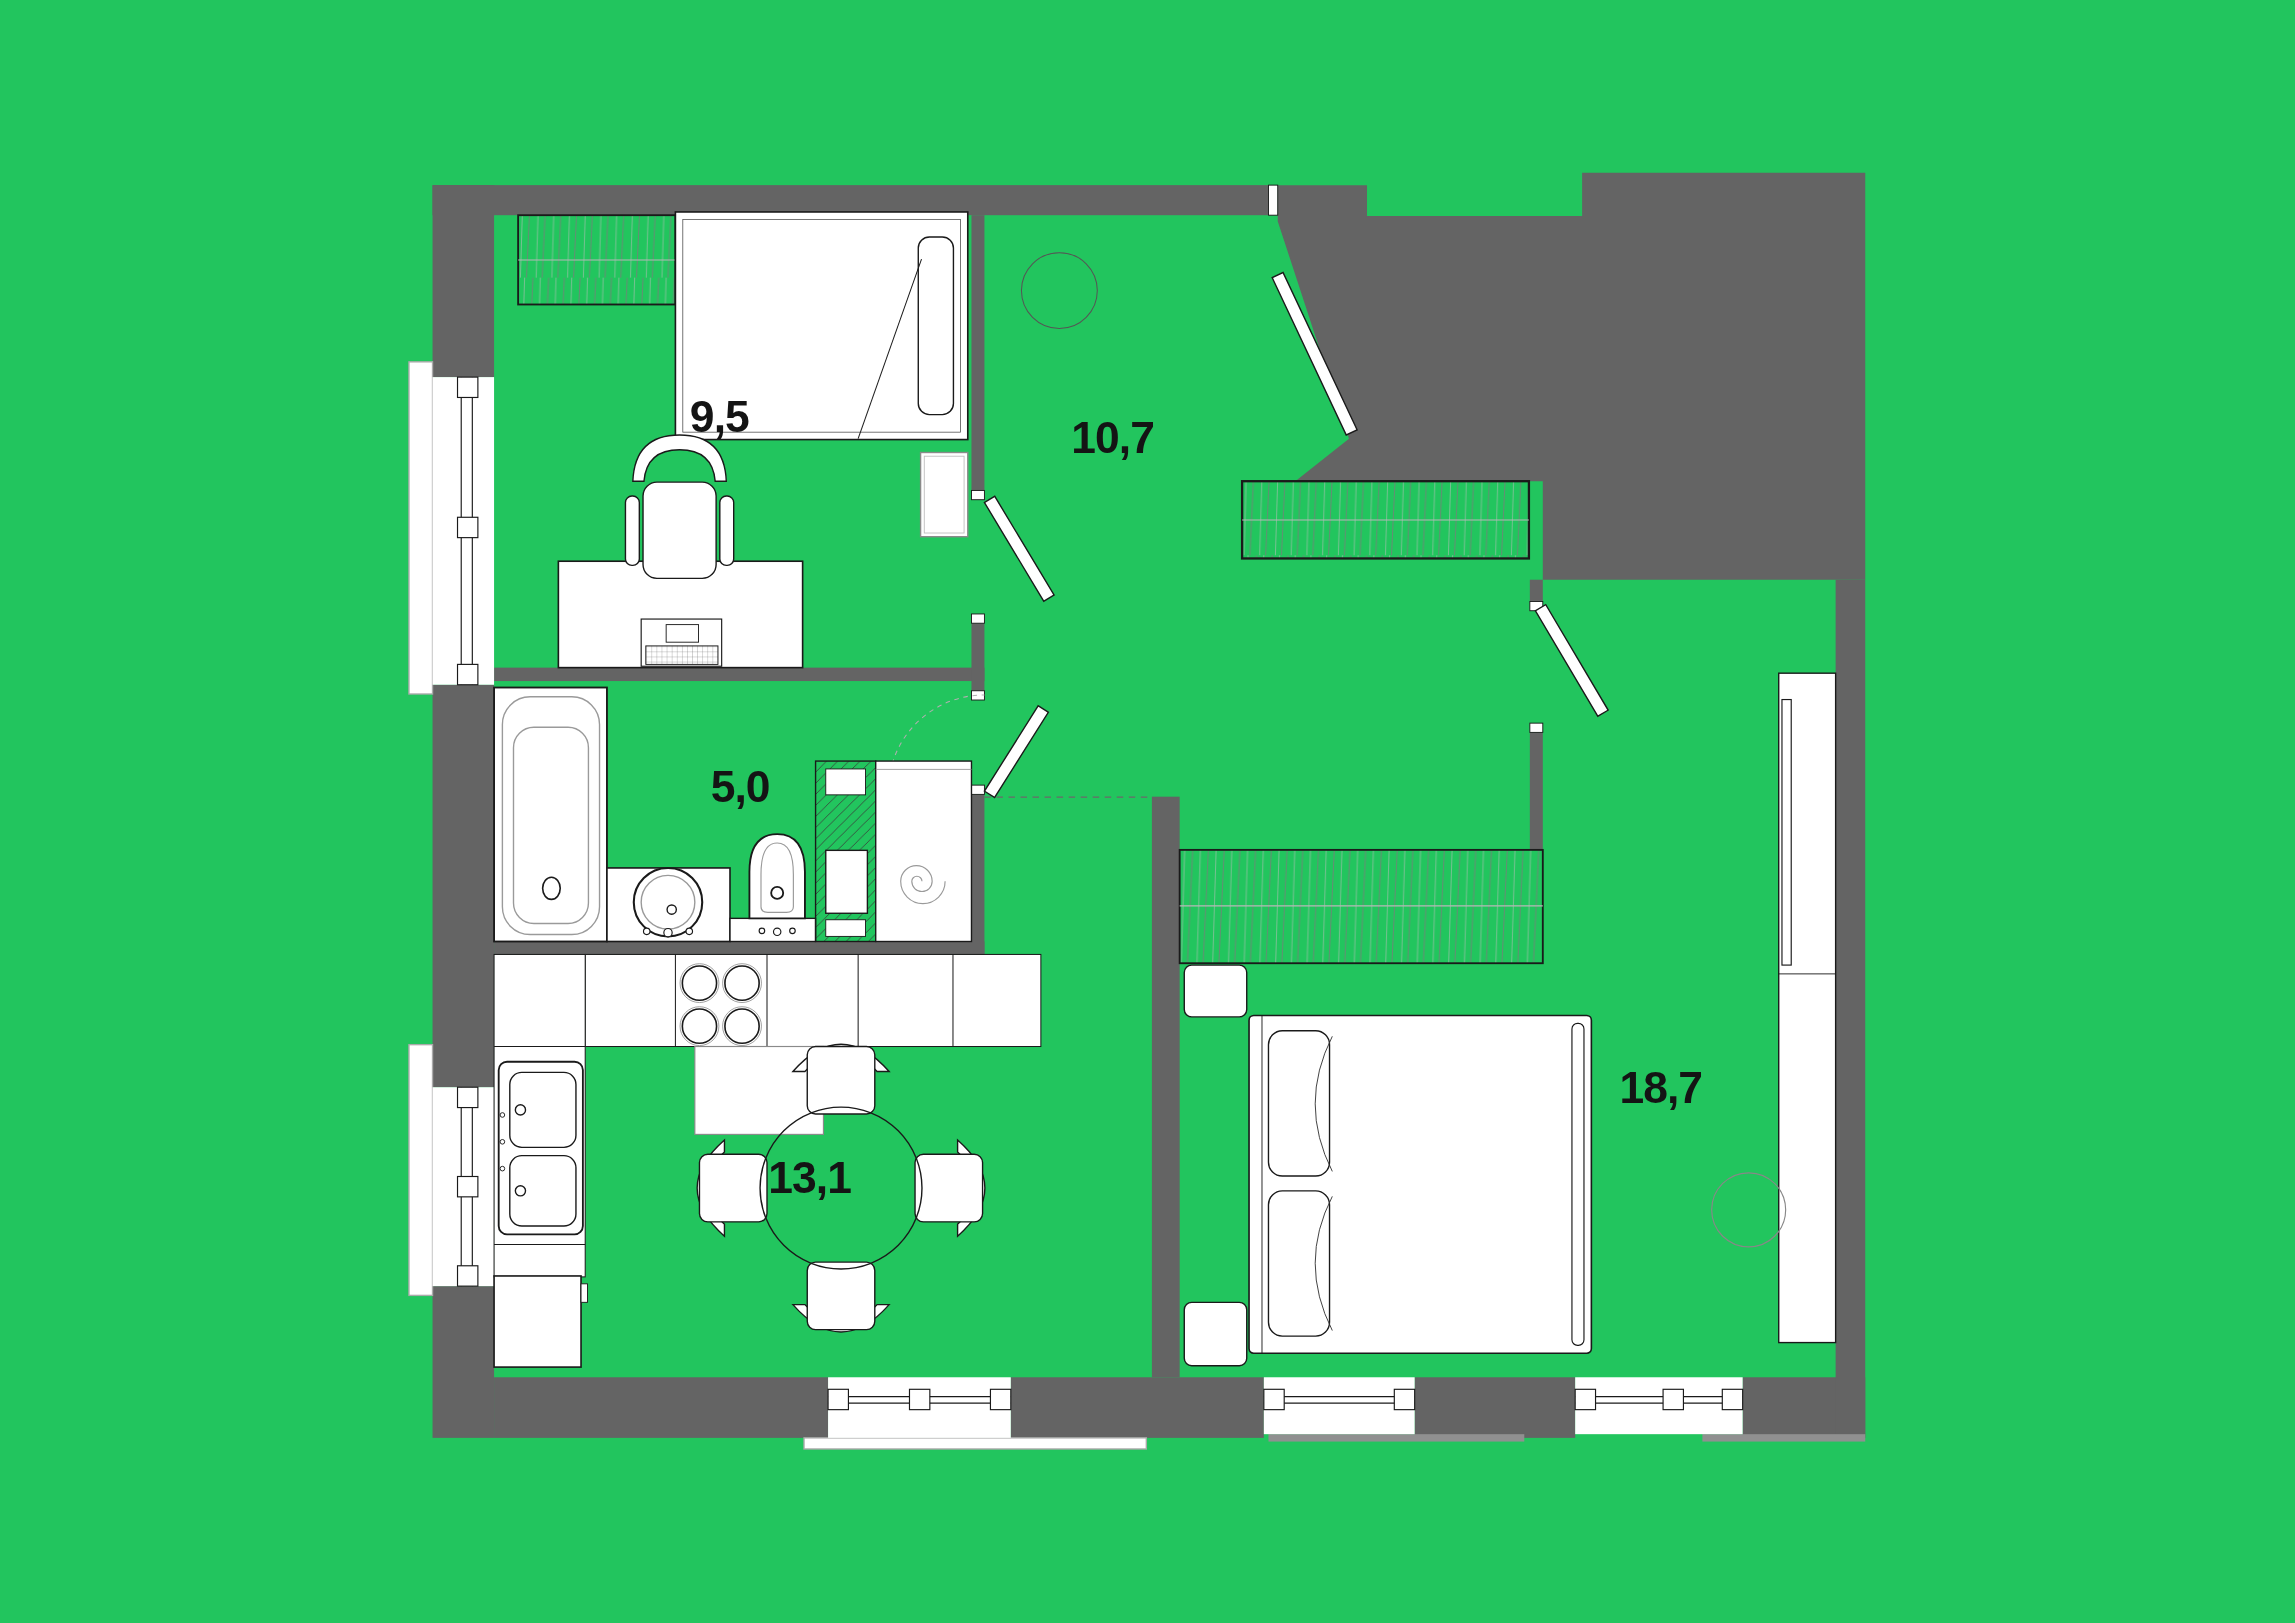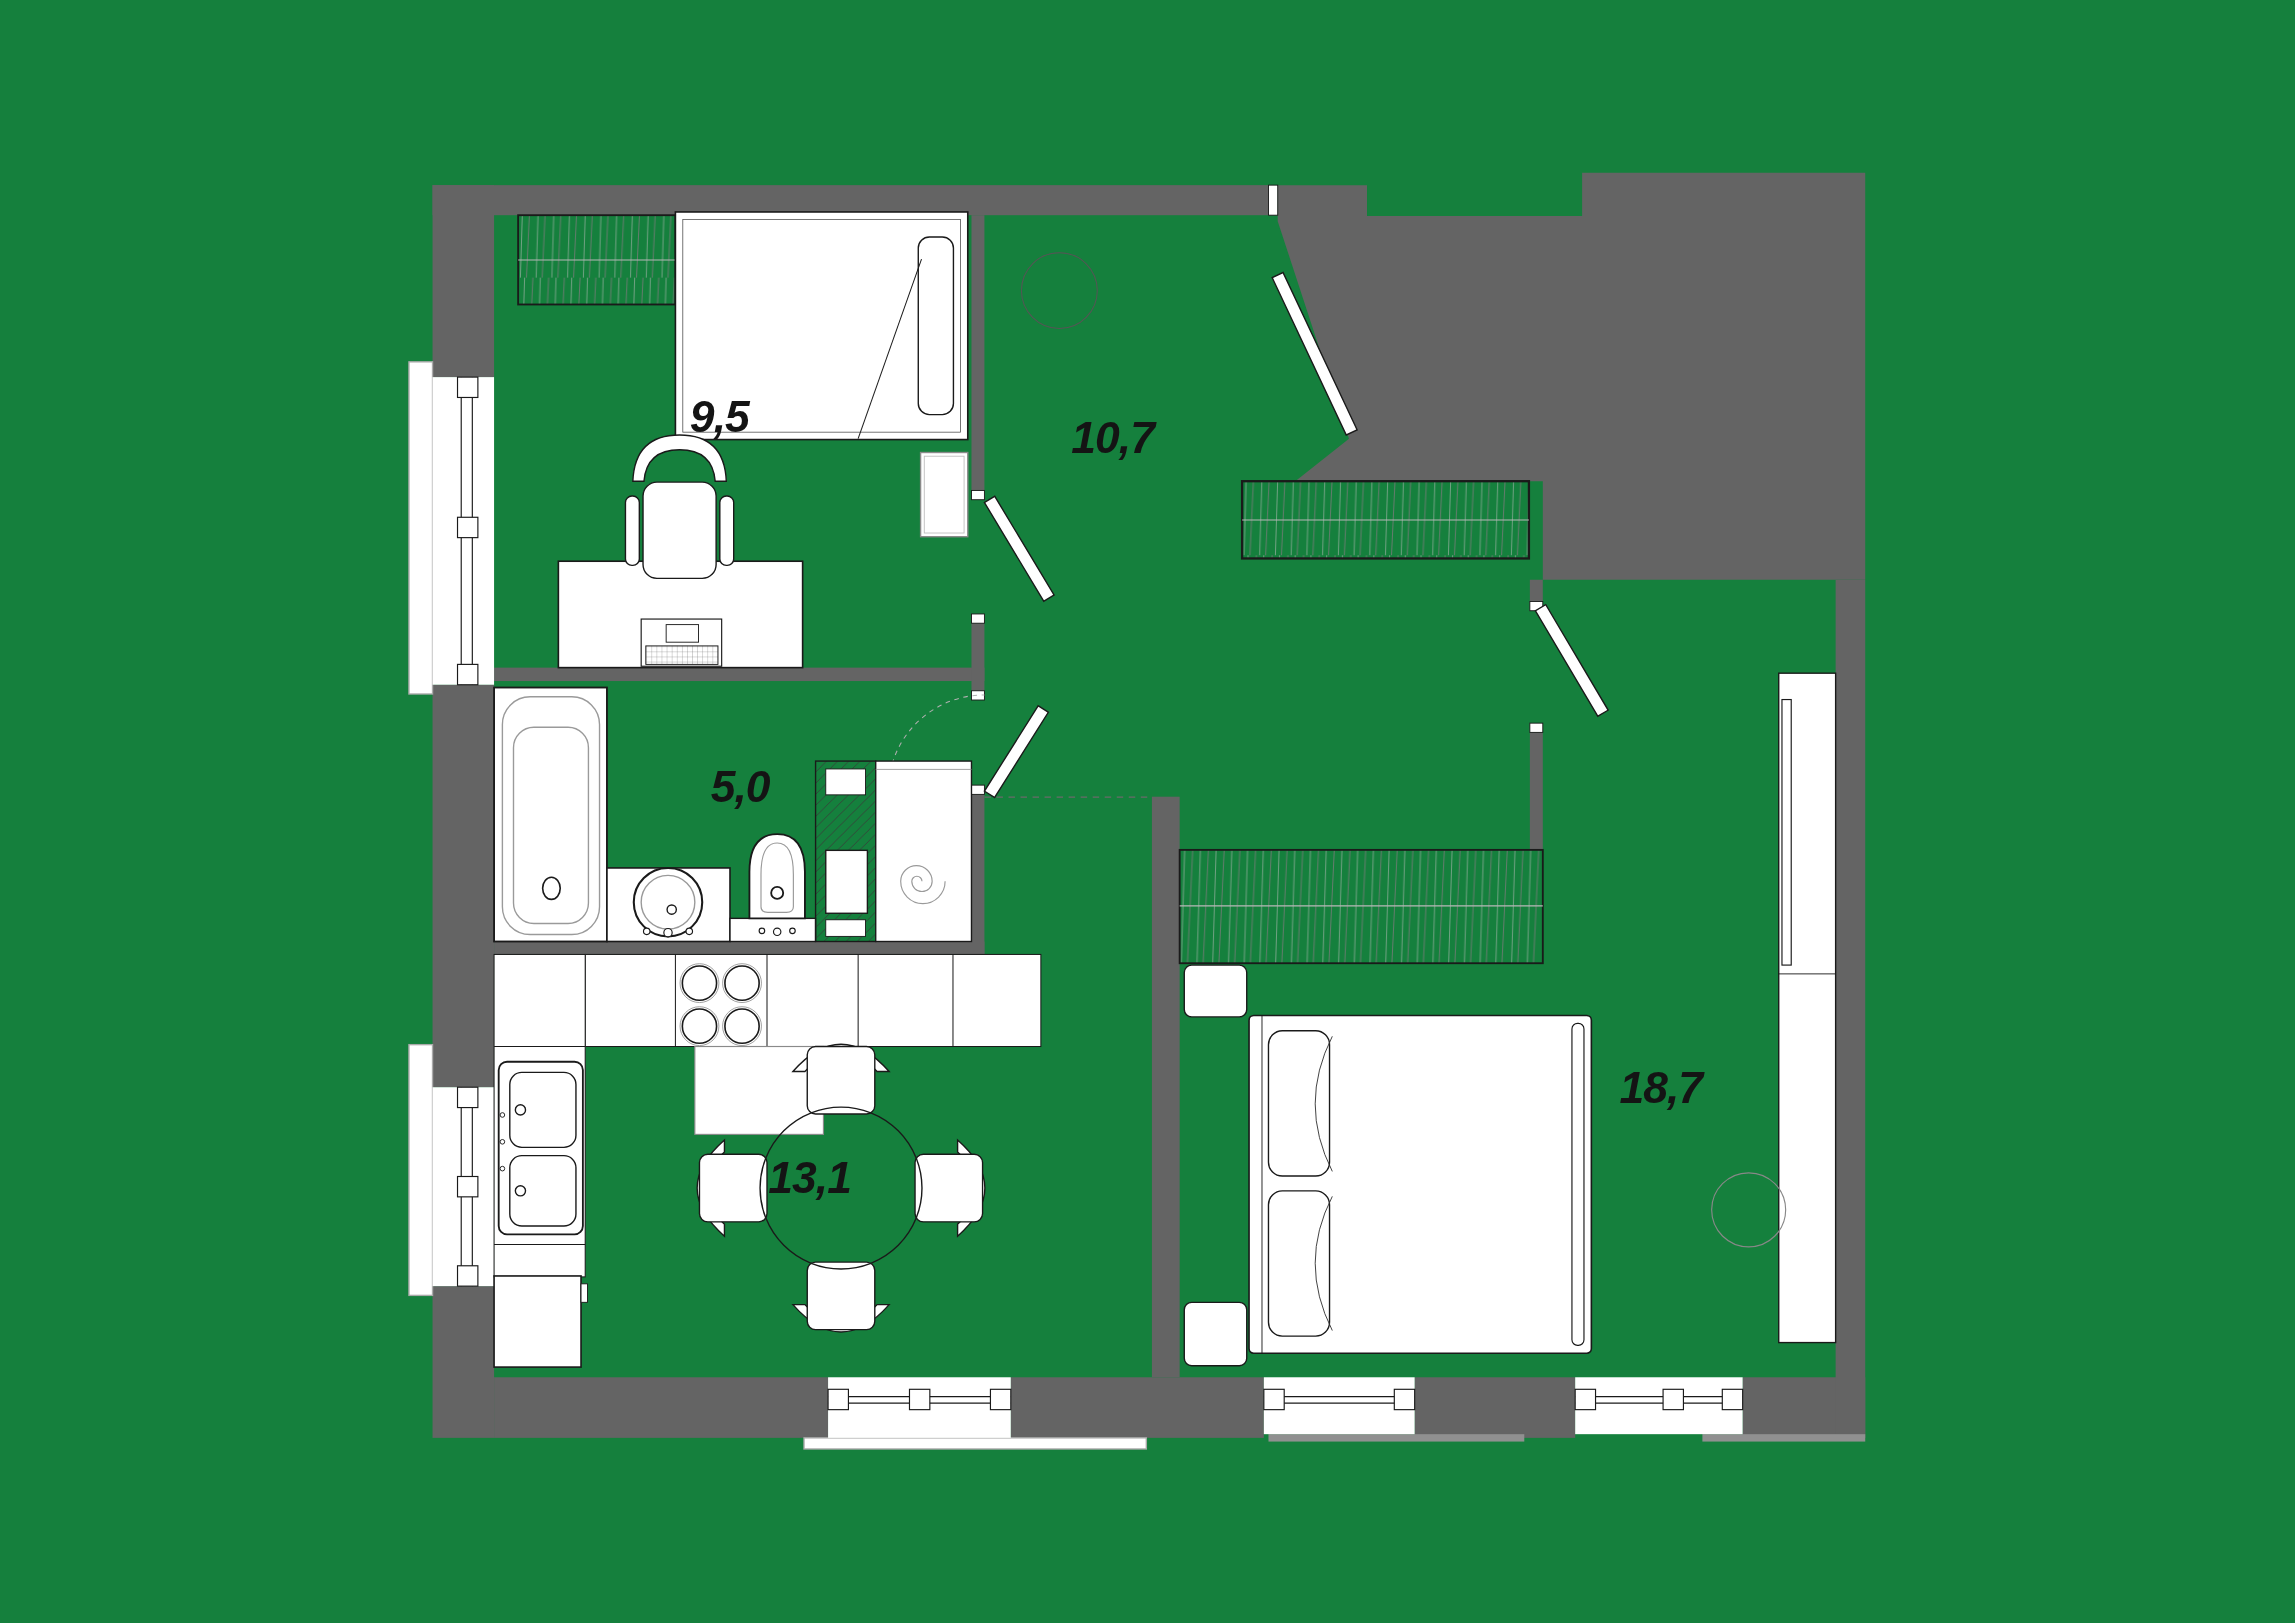--- a/index.html
+++ b/index.html
@@ -1,16 +1,16 @@
 <!DOCTYPE html>
 <html style="font-size:7.4px"><head>
 <meta charset="utf-8">
 <style>
   html,body{margin:0;padding:0;background:#ffffff;}
-  #stage{position:relative;width:2295px;height:1623px;background:#15803d;font-family:"Liberation Sans",sans-serif;font-style:italic;}
+  #stage{position:relative;width:2295px;height:1623px;background:#22c55e;font-family:"Liberation Sans",sans-serif;}
   svg{display:block;width:100%;height:100%;}
   .area-label{font-family:"Liberation Sans","DejaVu Sans",sans-serif;font-weight:700;font-size:96px;letter-spacing:-2px;fill:#141414;}
 </style>
 </head>
 <body>
 
 <div id="stage">
 <svg viewBox="0 0 4961 3508" xmlns="http://www.w3.org/2000/svg">
   <defs>
     <pattern id="patHatch" patternUnits="userSpaceOnUse" width="34" height="300">

